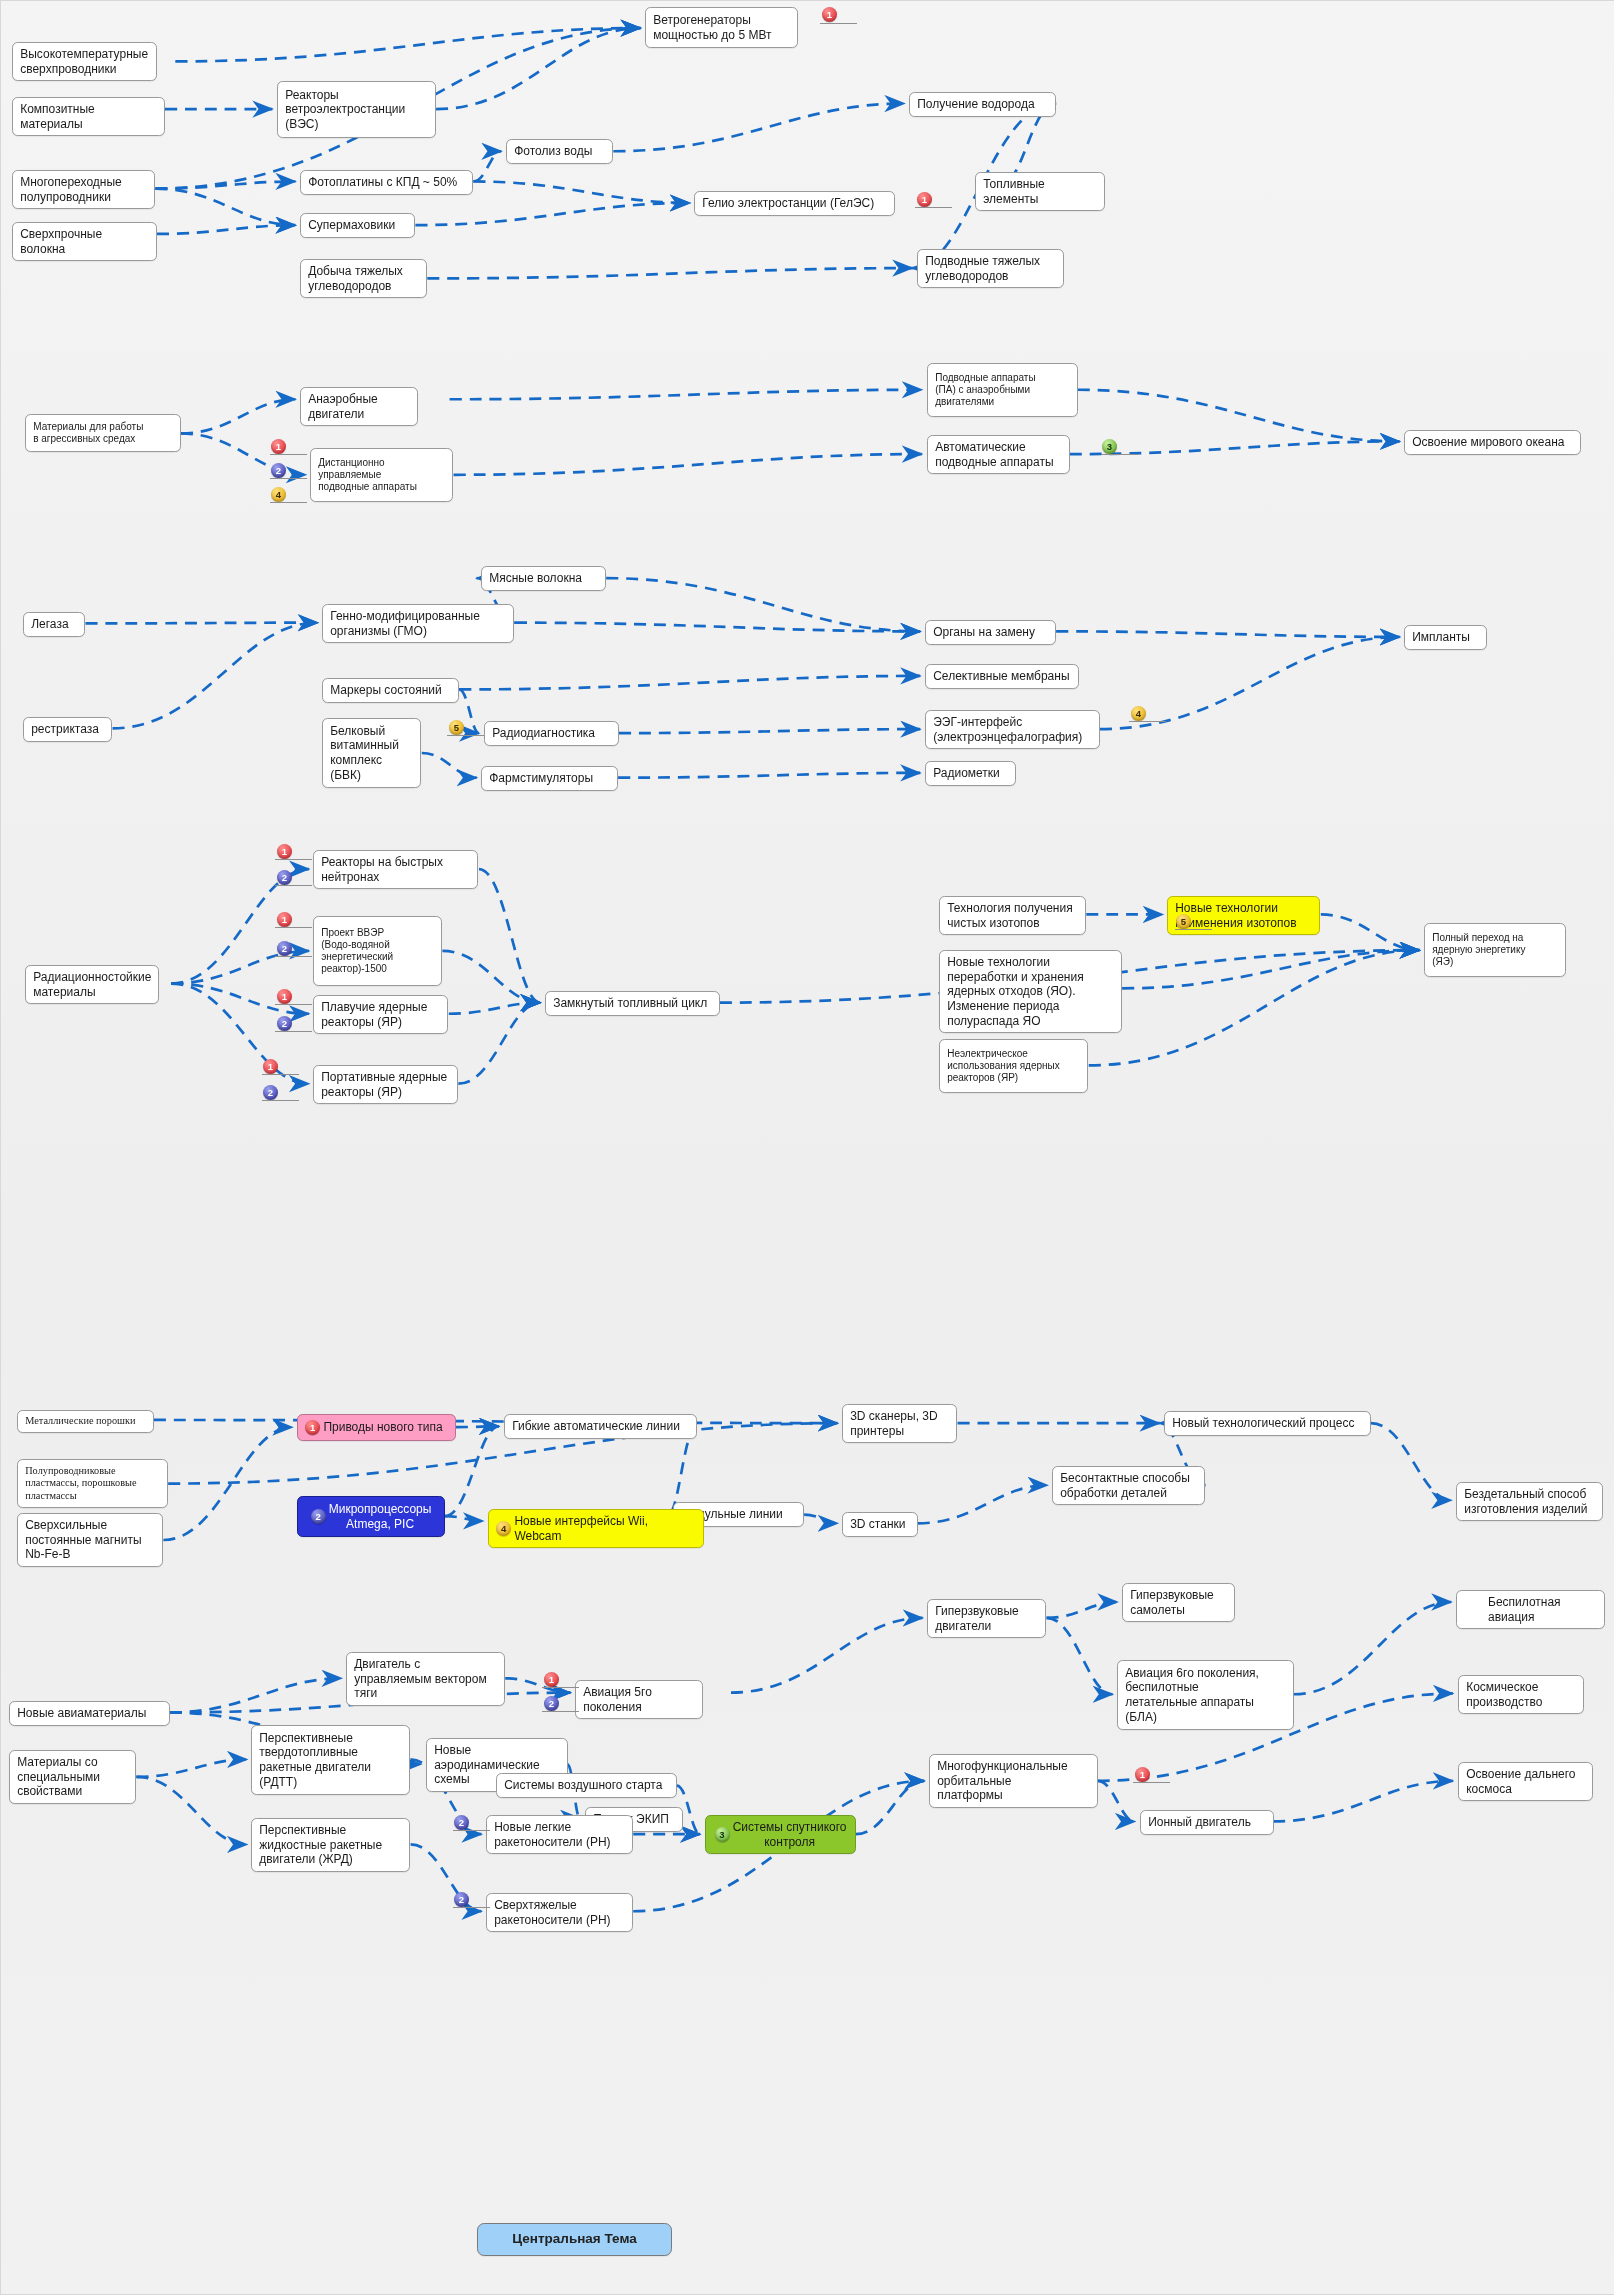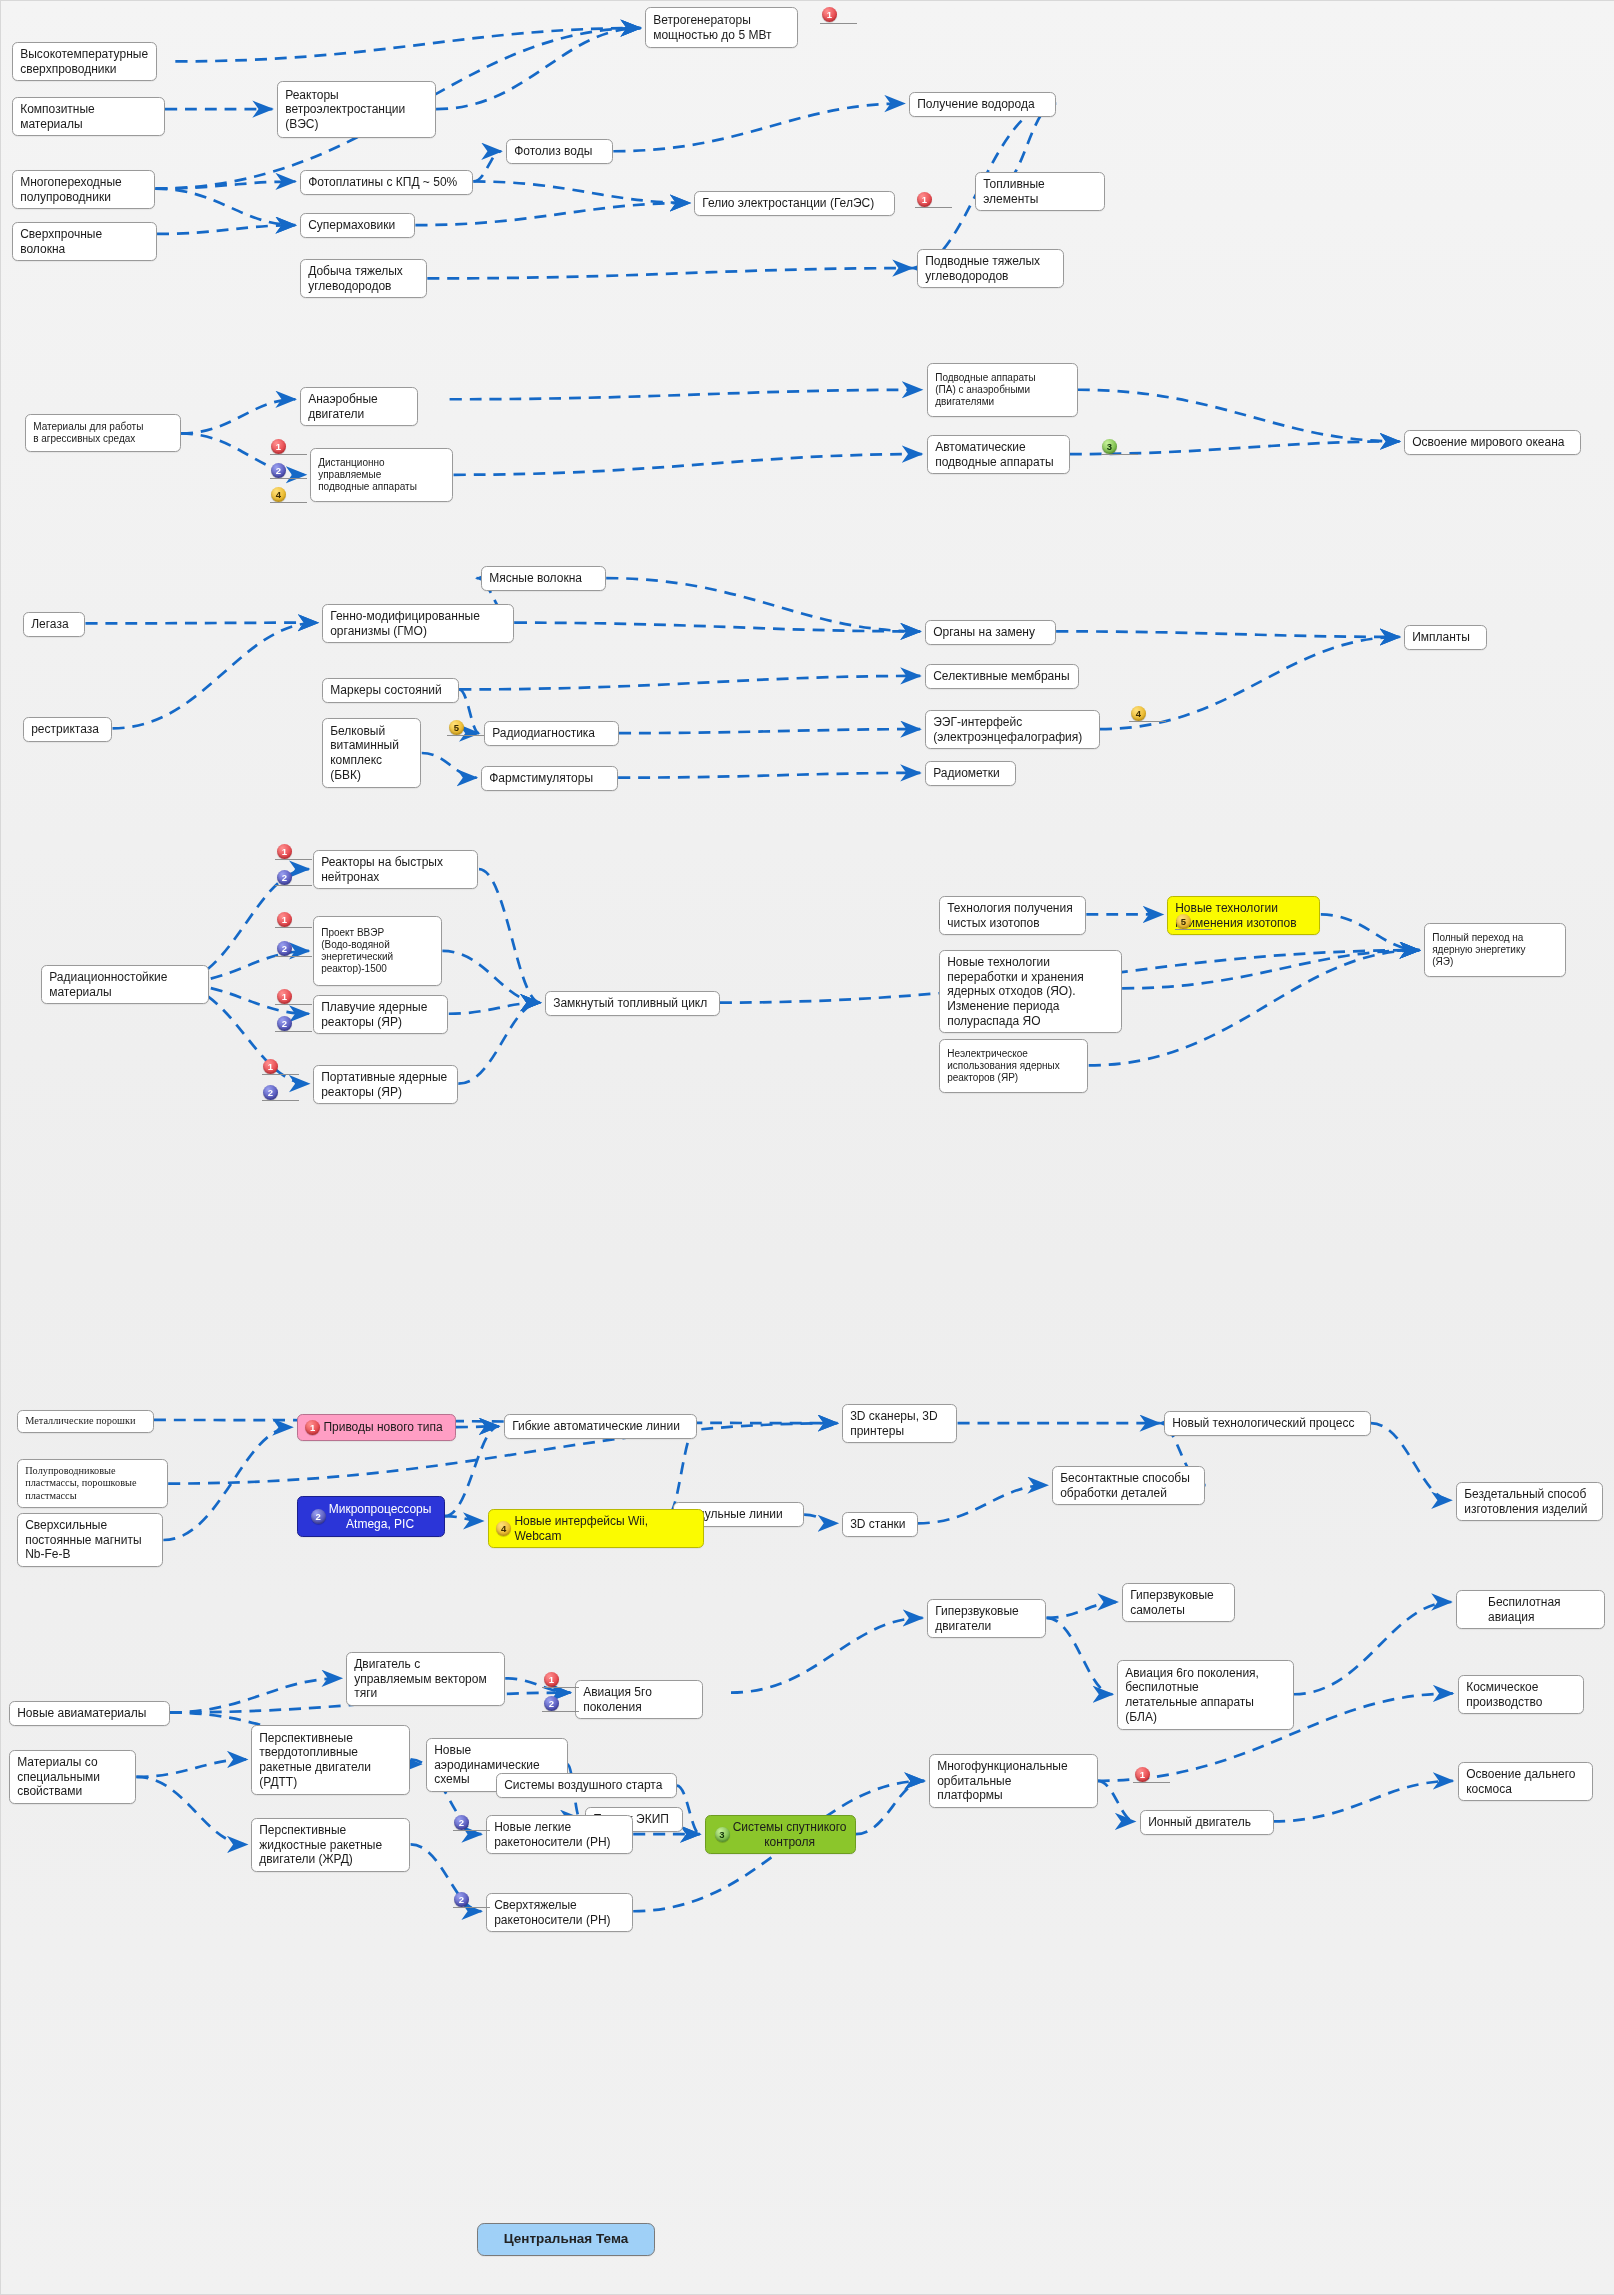--- a/index.html
+++ b/index.html
@@ -194,21 +194,21 @@
 комплекс
 (БВК)</span></div>
       <div class="node" style="left: 483px; top: 720px; width: 135px; min-height: 24px;"><span>Радиодиагностика</span></div>
       <div class="node" style="left: 480px; top: 765px; width: 137px; min-height: 24px;"><span>Фармстимуляторы</span></div>
       <div class="node" style="left: 924px; top: 619px; width: 131px; min-height: 24px;"><span>Органы на замену</span></div>
       <div class="node" style="left: 924px; top: 663px; width: 154px; min-height: 24px;"><span>Селективные мембраны</span></div>
       <div class="node" style="left: 924px; top: 709px; width: 175px; min-height: 38px;"><span>ЭЭГ-интерфейс
 (электроэнцефалография)</span></div>
       <div class="node" style="left: 924px; top: 760px; width: 91px; min-height: 24px;"><span>Радиометки</span></div>
       <div class="node" style="left: 1403px; top: 624px; width: 83px; min-height: 24px;"><span>Импланты</span></div>
-      <div class="node" style="left: 24px; top: 964px; width: 168px; min-height: 38px; margin-left: 16px;"><span>Радиационностойкие
+      <div class="node" style="left: 24px; top: 964px; width: 134px; min-height: 38px;"><span>Радиационностойкие
 материалы</span></div>
       <div class="node" style="left: 312px; top: 849px; width: 165px; min-height: 38px;"><span>Реакторы на быстрых
 нейтронах</span></div>
       <div class="node small" style="left: 312px; top: 915px; width: 129px; min-height: 70px;"><span>Проект ВВЭР
 (Водо-водяной
 энергетический
 реактор)-1500</span></div>
       <div class="node" style="left: 312px; top: 994px; width: 135px; min-height: 38px;"><span>Плавучие ядерные
 реакторы (ЯР)</span></div>
       <div class="node" style="left: 312px; top: 1064px; width: 145px; min-height: 38px;"><span>Портативные ядерные
@@ -334,15 +334,15 @@
       <div class="badge purple" style="left: 543px; top: 1695px;">2</div>
       <div class="callout" style="left: 541px; top: 1710px; width: 37px; height: 0.8px; background: rgb(143, 143, 143);"></div>
       <div class="badge purple" style="left: 453px; top: 1814px;">2</div>
       <div class="callout" style="left: 452px; top: 1829px; width: 37px; height: 0.8px; background: rgb(143, 143, 143);"></div>
       <div class="badge purple" style="left: 453px; top: 1891px;">2</div>
       <div class="callout" style="left: 452px; top: 1906px; width: 37px; height: 0.8px; background: rgb(143, 143, 143);"></div>
       <div class="badge red" style="left: 1134px; top: 1766px;">1</div>
       <div class="callout" style="left: 1132px; top: 1781px; width: 37px; height: 0.8px; background: rgb(143, 143, 143);"></div>
     </div>
 
-  <div class="node center" id="center-node" style="left: 476px; top: 2222px; width: 178px; height: 33px;">Центральная Тема</div>
+  <div class="node center" id="center-node" style="left: 476px; top: 2222px; width: 195px; height: 33px;">Центральная Тема</div>
 </div>
 
 
 </body></html>

